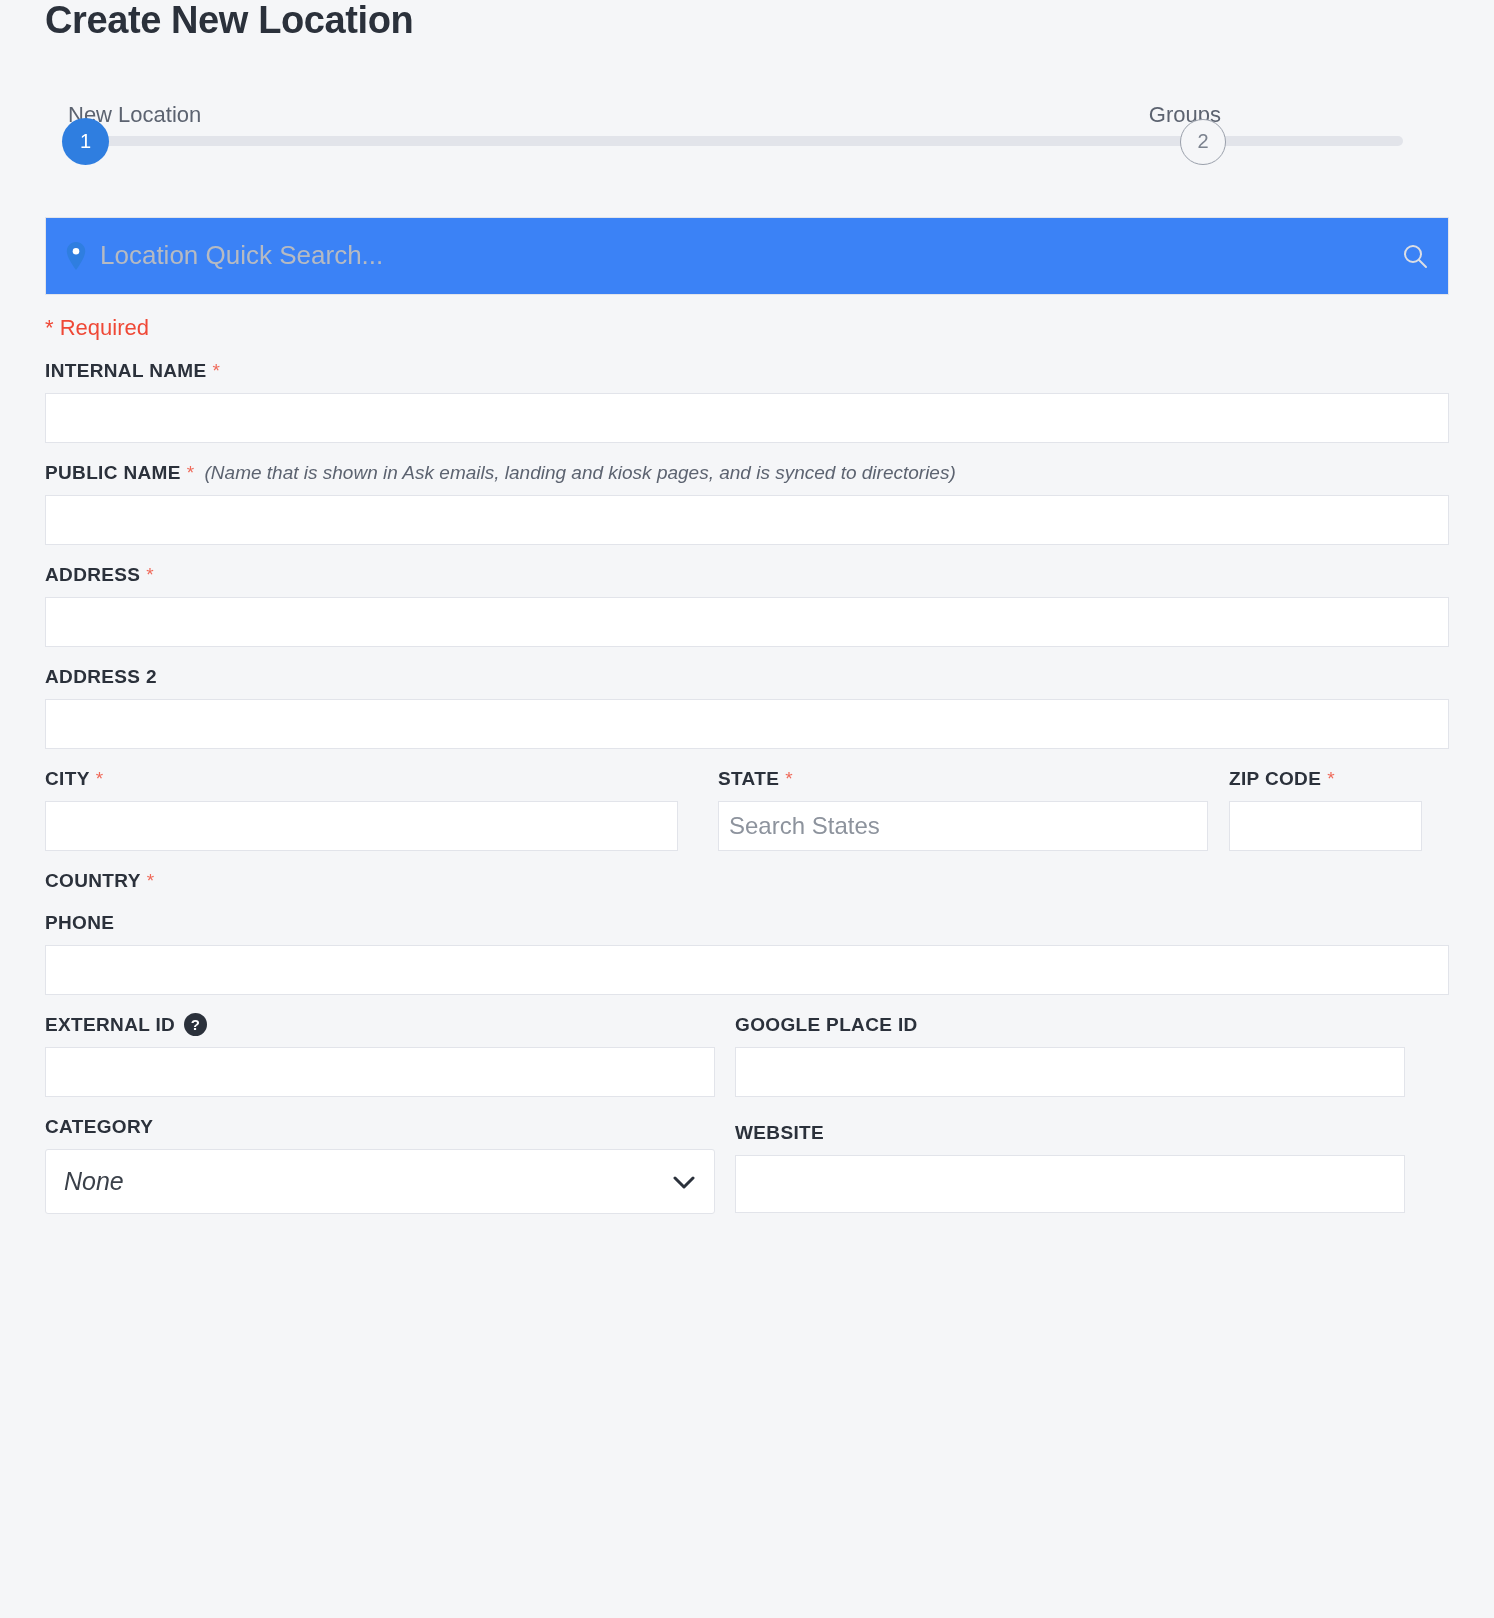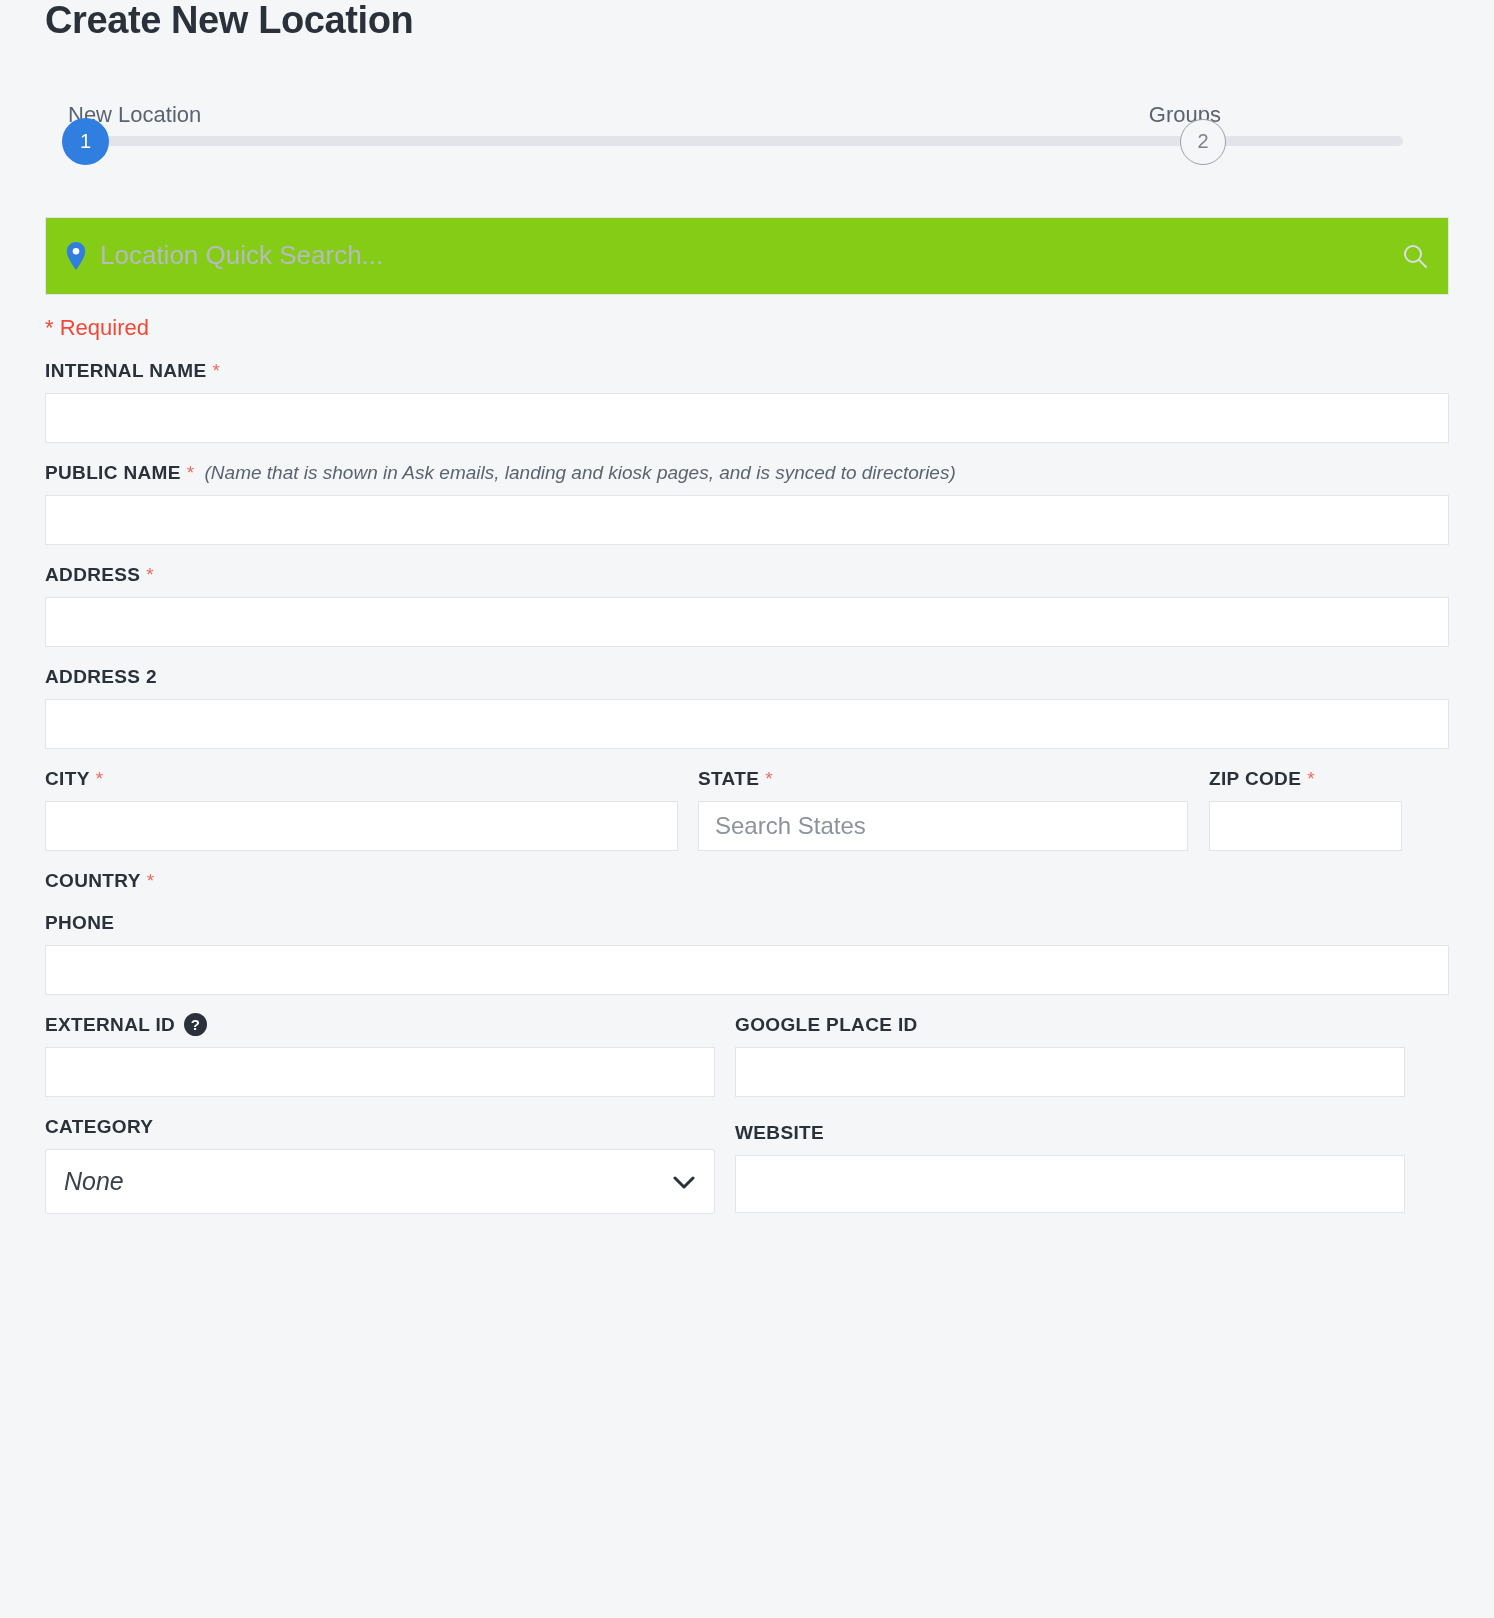--- a/index.html
+++ b/index.html
@@ -82,21 +82,21 @@
     background: #f5f6f8;
     border: 1.5px solid #9aa0ab;
     color: #7b828e;
   }
 
   
   .quick-search {
     margin-top: 55px;
     position: relative;
     height: 78px;
-    background: #84cc16;
+    background: #3b82f6;
     border: 1px solid #e2e4ea;
     display: flex;
     align-items: center;
     padding: 8px 20px;
   }
   .pin-icon { width: 20px; height: 28px; flex: 0 0 auto; margin-right: 14px; }
   .qs-input {
     flex: 1 1 auto;
     border: none;
     outline: none;
@@ -151,32 +151,32 @@
   }
 
   .text-input {
     width: 100%;
     height: 50px;
     background: #ffffff;
     border: 1px solid #e2e4ea;
     font-family: "Liberation Sans", sans-serif;
     font-size: 24px;
     color: #2c3038;
-    padding: 0 16px;
+    padding: 0 10px;
     outline: none;
     display: block;
   }
   .text-input::placeholder { color: #8d939d; }
 
   
   .row { display: flex; align-items: flex-start; }
 
   .col-city  { width: 633px; flex: 0 0 633px; }
   .gap-a     { width: 20px;  flex: 0 0 20px; }
-  .col-state { width: 490px; flex: 0 0 490px; }
+  .col-state { width: 490px; flex: 0 0 490px; margin-left: 20px; }
   .gap-b     { width: 21px;  flex: 0 0 21px; }
   .col-zip   { width: 193px; flex: 0 0 193px; }
 
   .col-half  { width: 670px; flex: 0 0 670px; }
   .gap-half  { width: 20px;  flex: 0 0 20px; }
 
   
   .select-wrap {
     position: relative;
     width: 100%;

